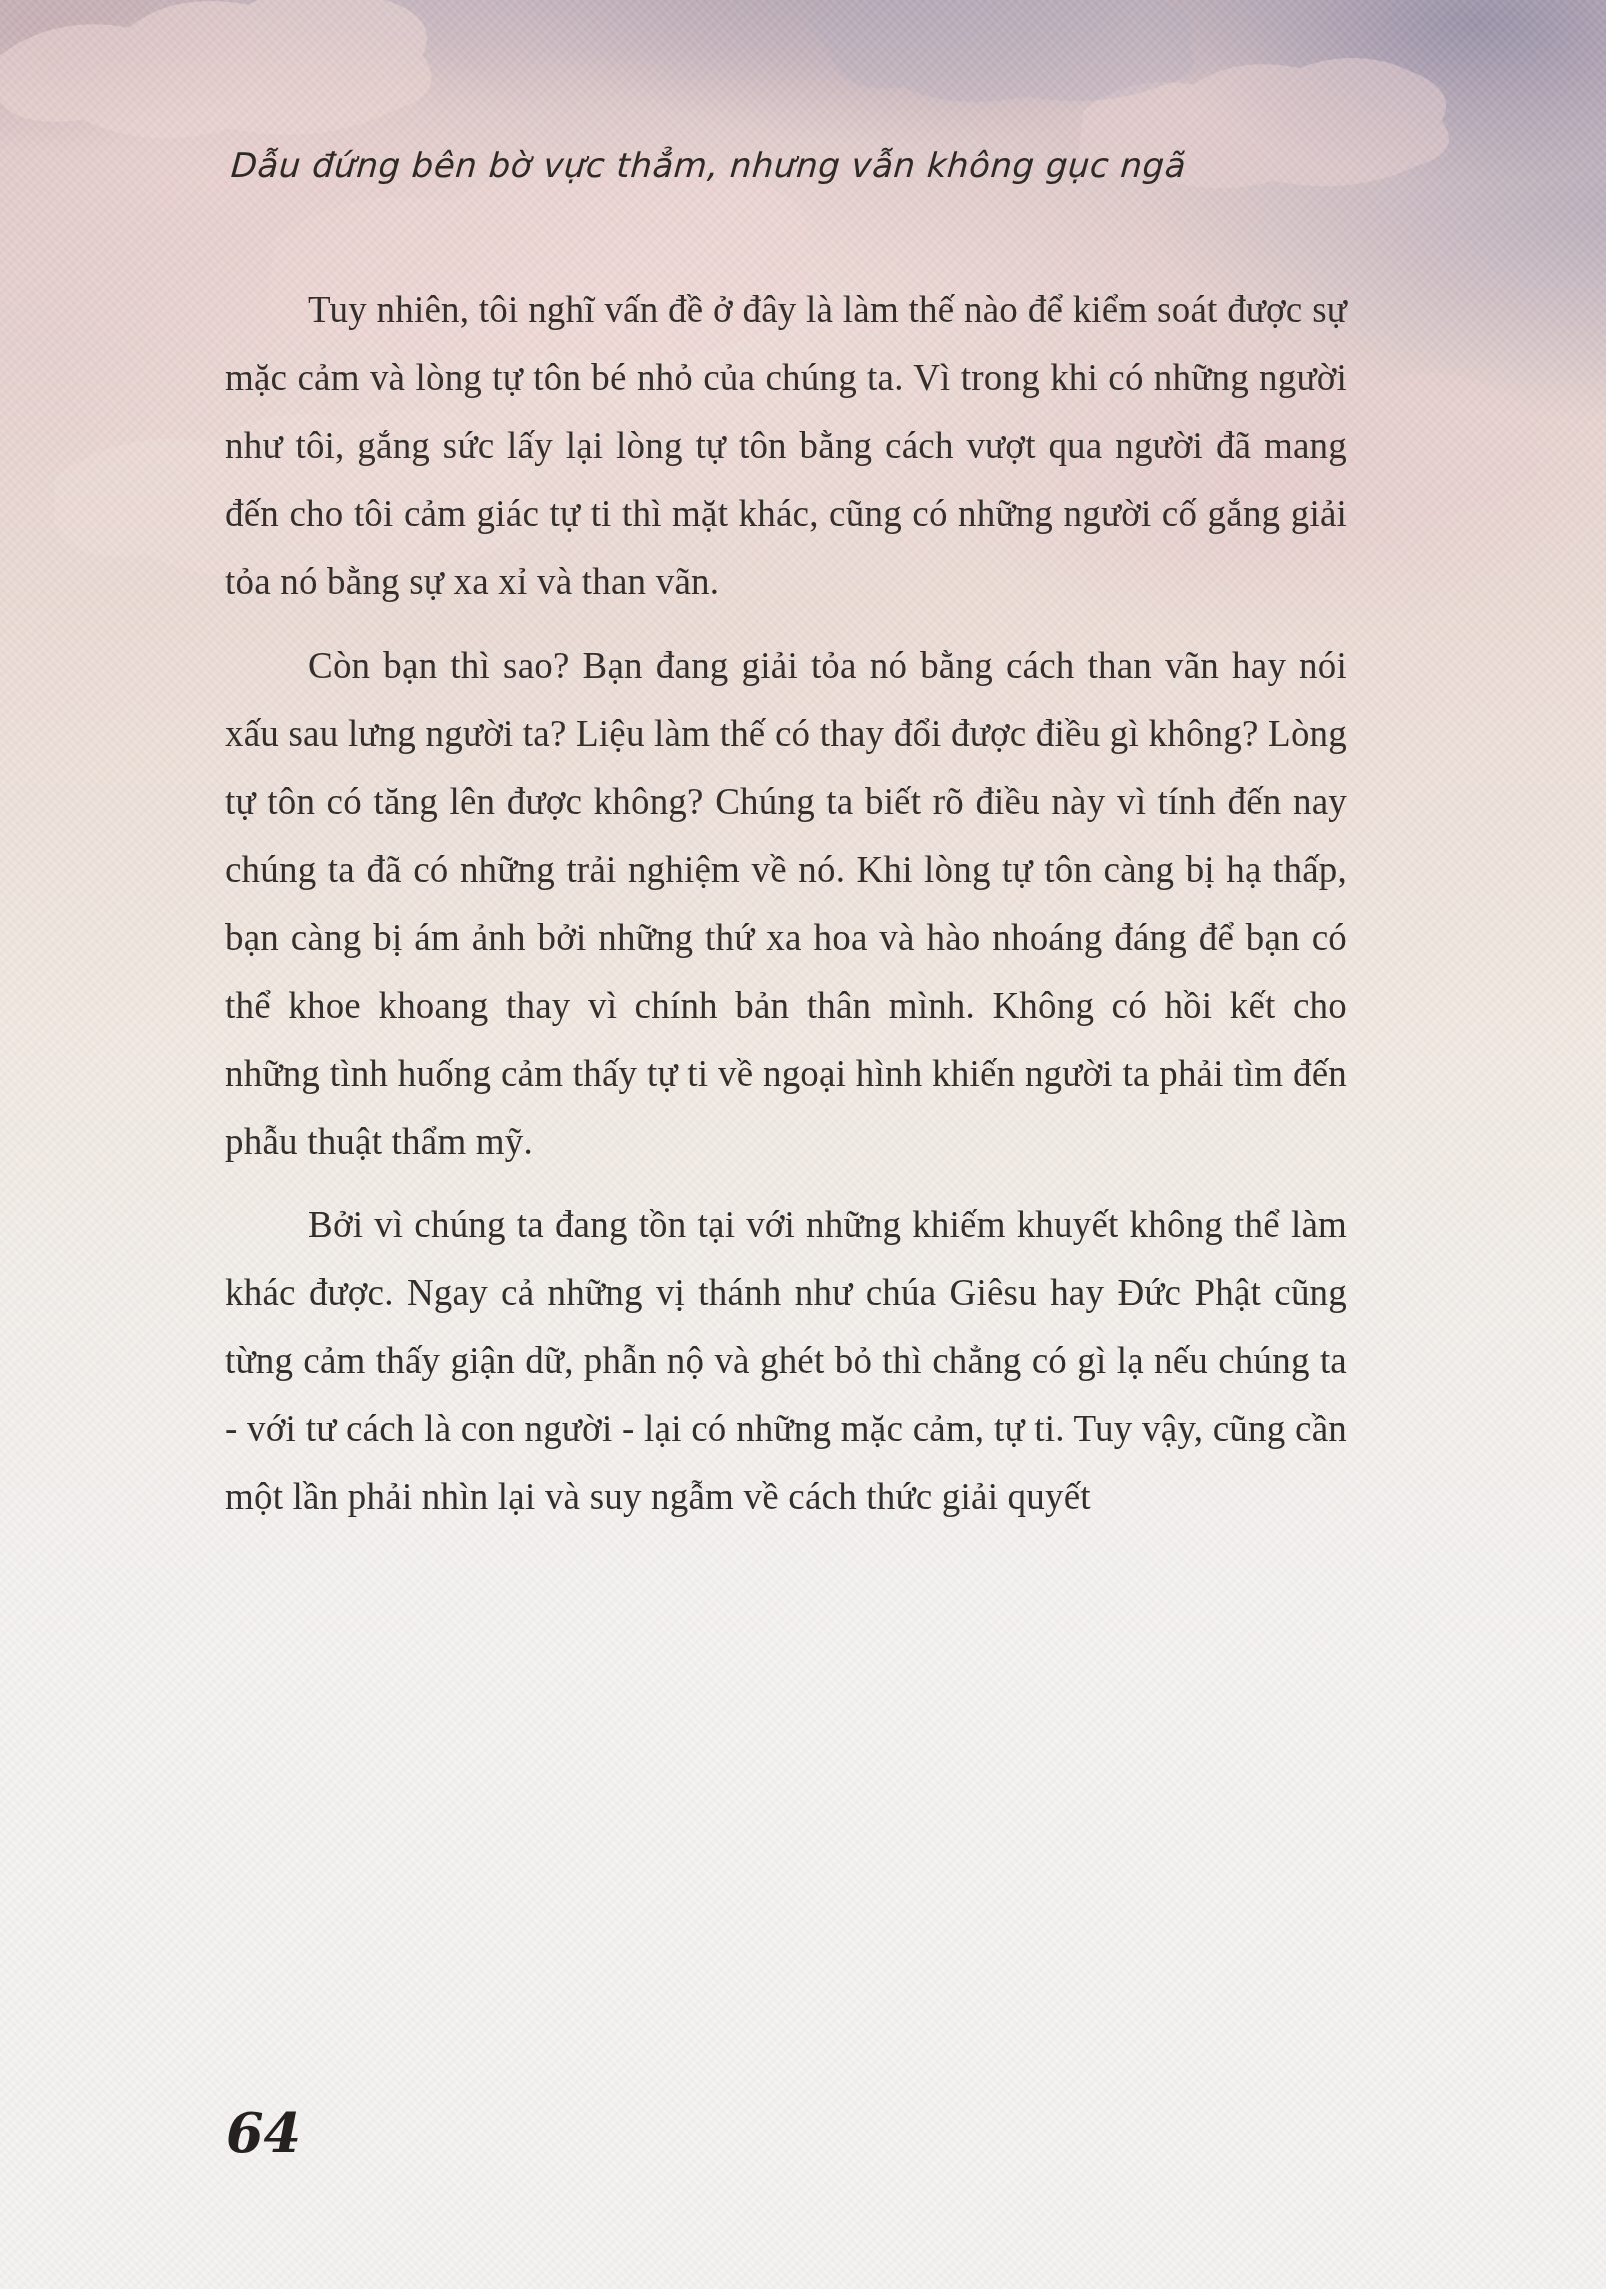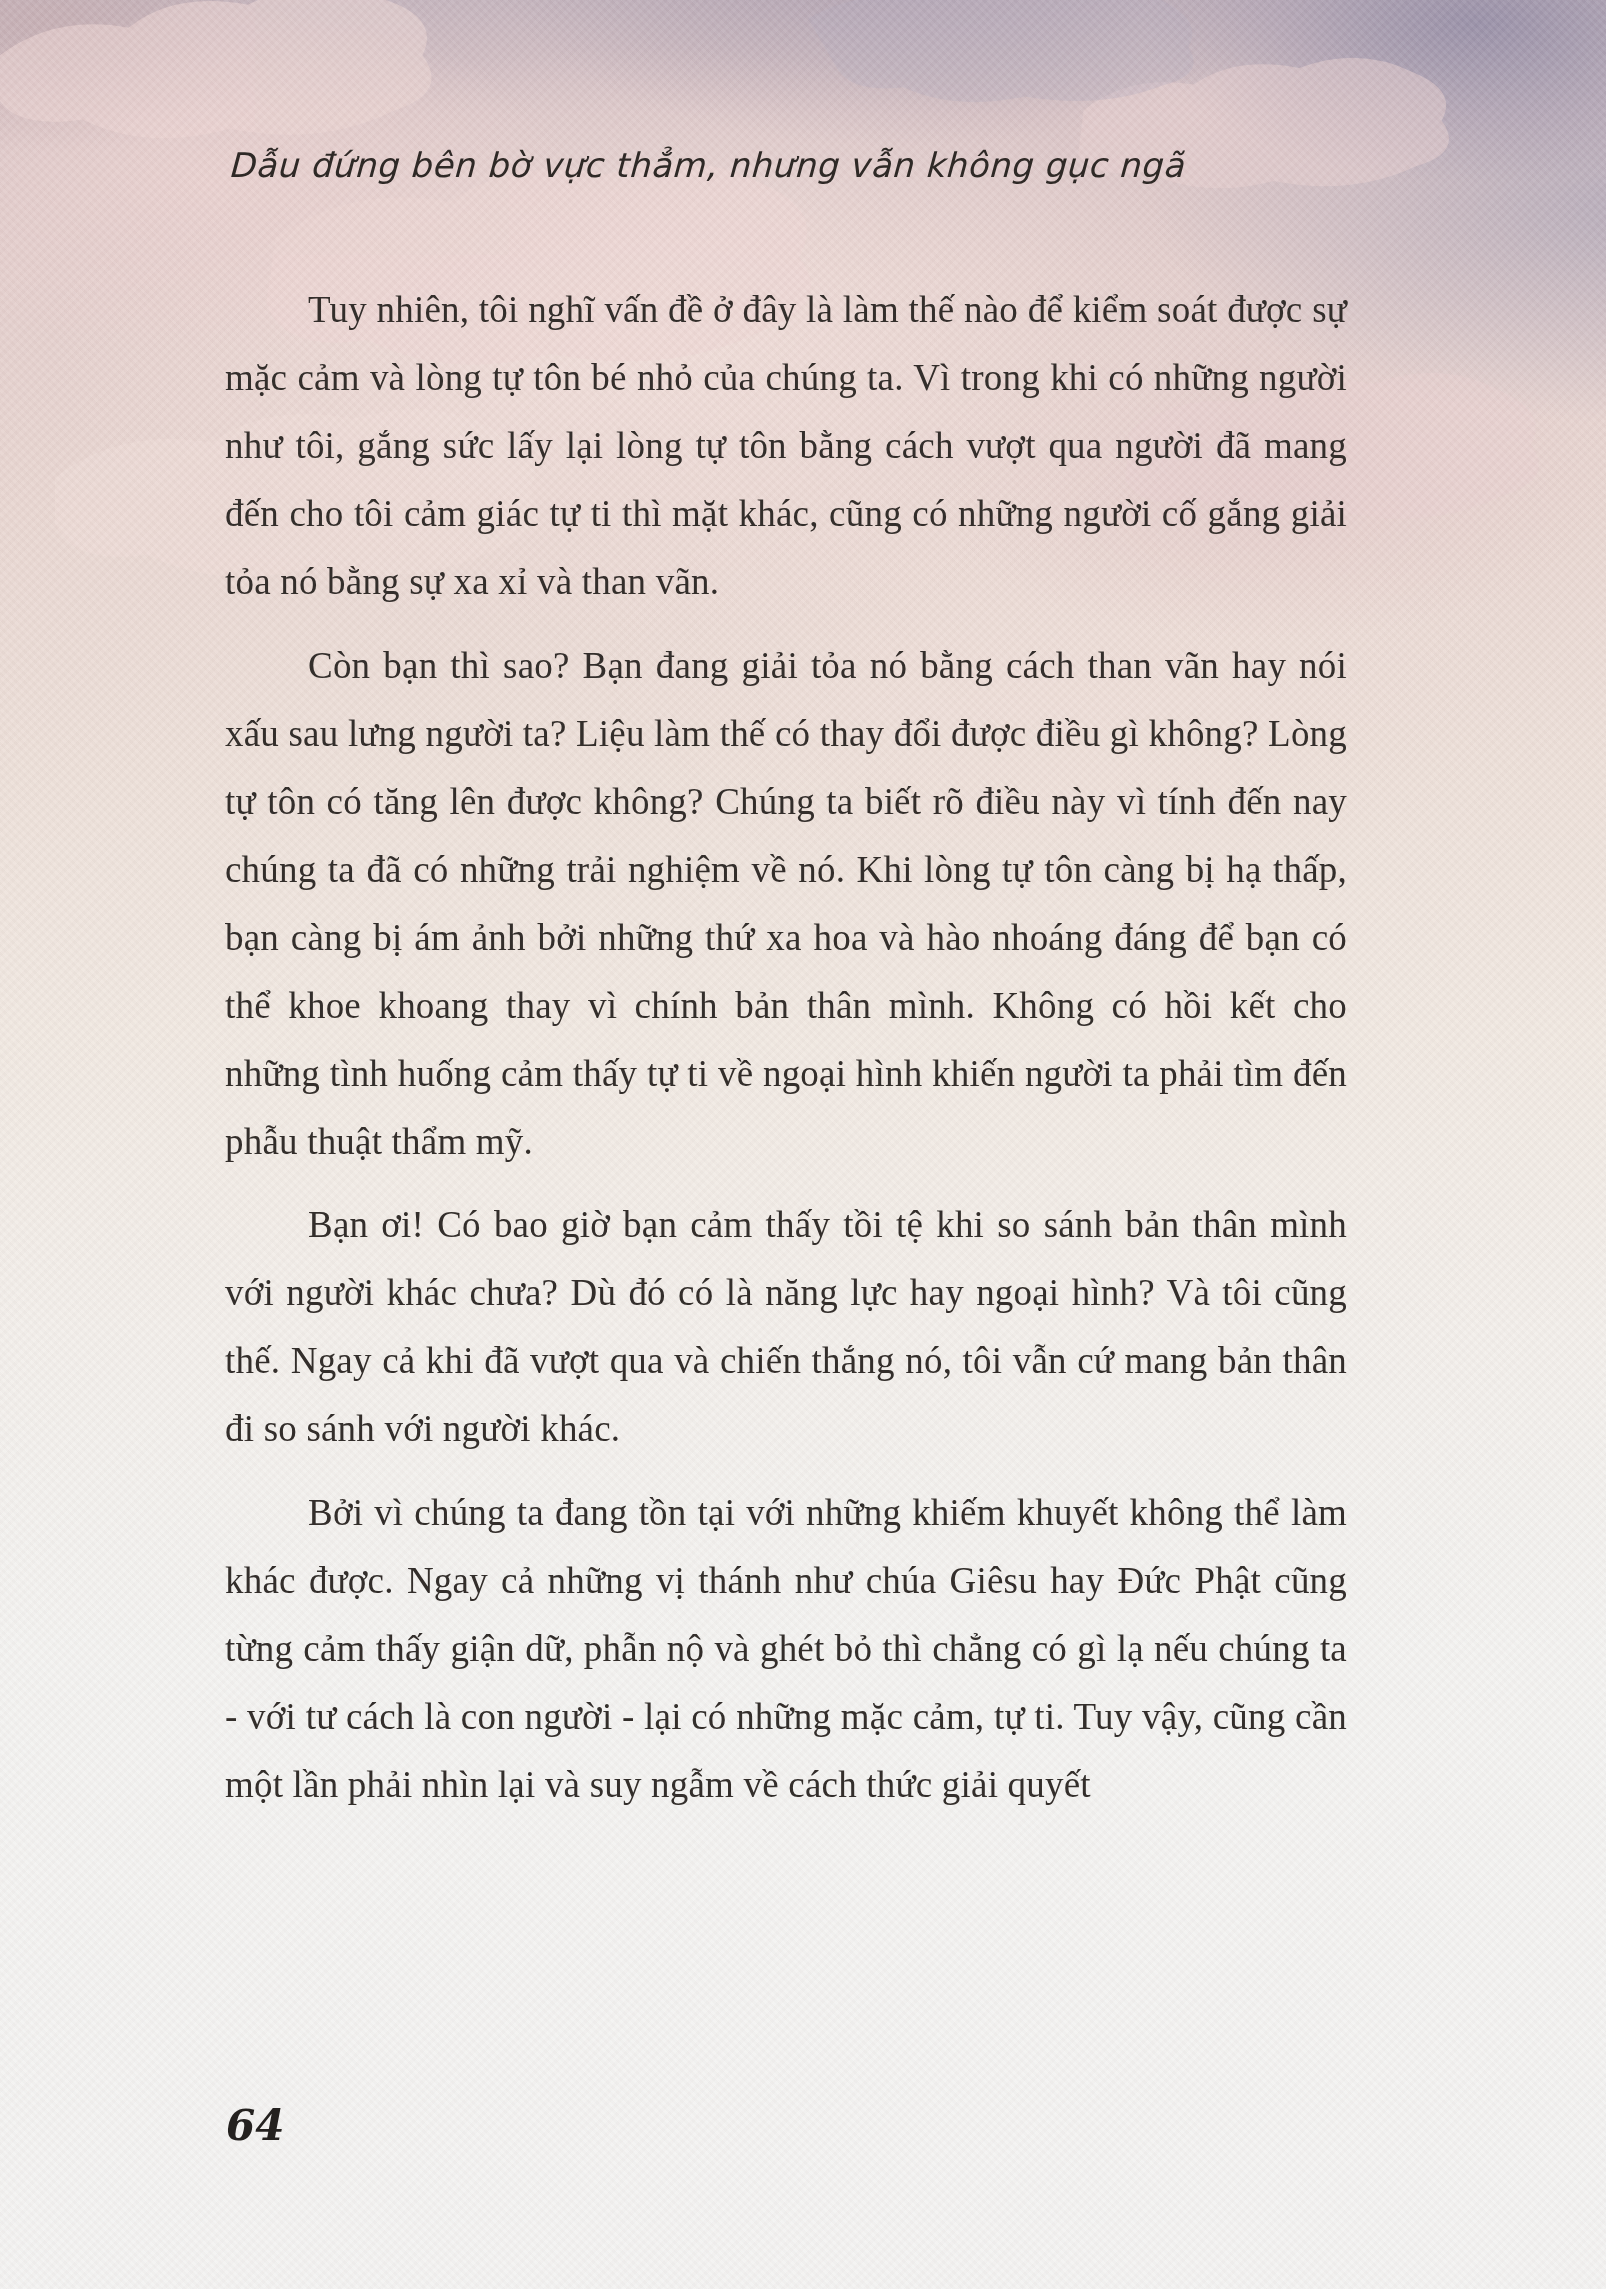--- a/index.html
+++ b/index.html
@@ -71,21 +71,21 @@
     color: #332e2b;
     letter-spacing: 0.2px;
   }
   .page-number {
     position: absolute;
     left: 226px;
     top: 2101px;
     font-family: "DejaVu Serif", serif;
     font-style: italic;
     font-weight: bold;
-    font-size: 42px;
+    font-size: 54px;
     color: #24211f;
   }
 </style>
 </head>
 <body>
 
 <div class="page">
 
   <div class="sky"></div>
 
@@ -106,20 +106,19 @@
     </g>
   </svg>
 
   <div class="grain"></div>
 
   <div class="running-header">Dẫu đứng bên bờ vực thẳm, nhưng vẫn không gục ngã</div>
 
   <div class="content">
     <p>Tuy nhiên, tôi nghĩ vấn đề ở đây là làm thế nào để kiểm soát được sự mặc cảm và lòng tự tôn bé nhỏ của chúng ta. Vì trong khi có những người như tôi, gắng sức lấy lại lòng tự tôn bằng cách vượt qua người đã mang đến cho tôi cảm giác tự ti thì mặt khác, cũng có những người cố gắng giải tỏa nó bằng sự xa xỉ và than vãn.</p>
     <p>Còn bạn thì sao? Bạn đang giải tỏa nó bằng cách than vãn hay nói xấu sau lưng người ta? Liệu làm thế có thay đổi được điều gì không? Lòng tự tôn có tăng lên được không? Chúng ta biết rõ điều này vì tính đến nay chúng ta đã có những trải nghiệm về nó. Khi lòng tự tôn càng bị hạ thấp, bạn càng bị ám ảnh bởi những thứ xa hoa và hào nhoáng đáng để bạn có thể khoe khoang thay vì chính bản thân mình. Không có hồi kết cho những tình huống cảm thấy tự ti về ngoại hình khiến người ta phải tìm đến phẫu thuật thẩm mỹ.</p>
-    <p>Bạn ơi! Có bao giờ bạn cảm thấy tồi tệ khi so sánh bản thân mình với người khác chưa? Dù đó có là năng lực hay ngoại hình? Và tôi cũng thế. Ngay cả khi đã vượt qua và chiến thắng nó, tôi vẫn cứ mang bản thân đi so sánh với người khác.</p>
     <p>Bởi vì chúng ta đang tồn tại với những khiếm khuyết không thể làm khác được. Ngay cả những vị thánh như chúa Giêsu hay Đức Phật cũng từng cảm thấy giận dữ, phẫn nộ và ghét bỏ thì chẳng có gì lạ nếu chúng ta - với tư cách là con người - lại có những mặc cảm, tự ti. Tuy vậy, cũng cần một lần phải nhìn lại và suy ngẫm về cách thức giải quyết</p>
   </div>
 
   <div class="page-number">64</div>
 
 </div>
 
 
 </body></html>

